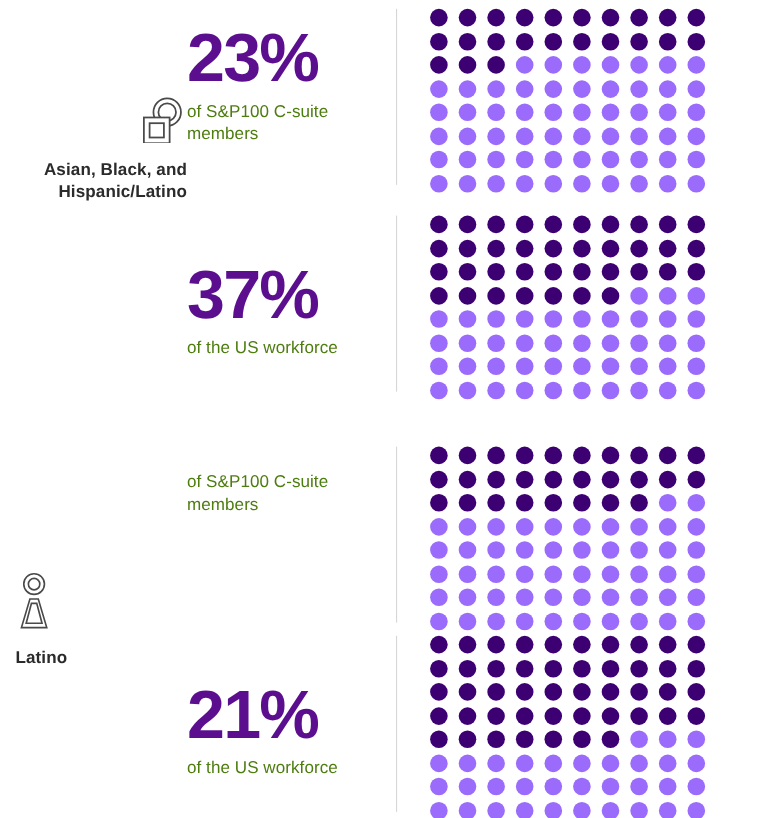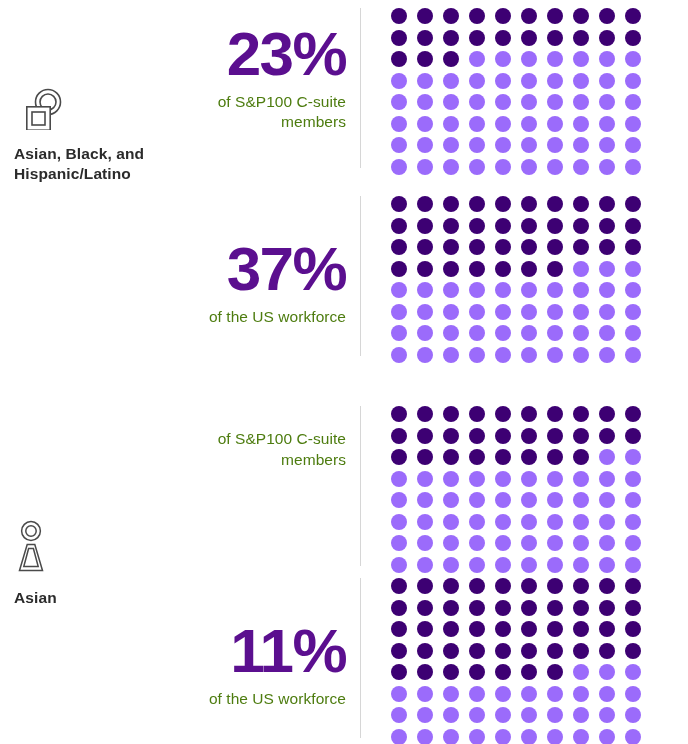--- a/index.html
+++ b/index.html
@@ -47,21 +47,20 @@
     left: 170px;
     width: 518px;
     display: flex;
     align-items: flex-start;
   }
 
   .stat-text {
     width: 190px;
     padding-right: 14px;
     box-sizing: border-box;
-    text-align: right;
   }
   .stat-pct {
     font-size: 62px;
     font-weight: 700;
     line-height: 0.98;
     color: #5b0f8f;
     letter-spacing: -1.6px;
     white-space: nowrap;
   }
   .stat-desc {
@@ -100,21 +99,21 @@
   #stat-row-1 { top: 8px;   height: 160px; }
   #stat-row-2 { top: 196px; height: 160px; }
   #stat-row-3 { top: 406px; height: 160px; }
   #stat-row-4 { top: 578px; height: 160px; }
 
   #stat-row-1 .stat-text { padding-top: 16px; }
   #stat-row-2 .stat-text { padding-top: 43px; }
   #stat-row-3 .stat-text { padding-top: 16px; }
   #stat-row-4 .stat-text { padding-top: 43px; }
 
-  #group-1 { top: 88px; }
+  #group-1 { top: 88px; text-align: right; }
   #group-2 { top: 520px; }
 </style>
 </head>
 <body>
 
 <div class="canvas">
 
   <div class="group" id="group-1">
     <span class="group-icon">
       <svg width="52" height="42" viewBox="0 0 52 42" fill="none" xmlns="http://www.w3.org/2000/svg">
@@ -129,21 +128,21 @@
 
   <div class="group" id="group-2">
     <span class="group-icon">
       <svg width="40" height="54" viewBox="0 0 40 54" fill="none" xmlns="http://www.w3.org/2000/svg">
         <circle cx="17" cy="11" r="9.4" stroke="#4a4a4a" stroke-width="1.5"></circle>
         <circle cx="17" cy="11" r="5.2" stroke="#4a4a4a" stroke-width="1.5"></circle>
         <path d="M13.2 24.5 H20.8 L28.5 50.5 H5.5 Z" stroke="#4a4a4a" stroke-width="1.5" fill="#ffffff"></path>
         <path d="M14.6 28.5 H19.4 L24.2 46.6 H9.8 Z" stroke="#4a4a4a" stroke-width="1.5" fill="#ffffff"></path>
       </svg>
     </span>
-    <div class="group-label">Asian</div>
+    <div class="group-label">Latino</div>
   </div>
 
   <div class="stat-row" id="stat-row-1">
     <div class="stat-text">
       <div class="stat-pct">23%</div>
       <div class="stat-desc">of S&amp;P100 C-suite members</div>
     </div>
     <div class="divider"></div>
     <div class="waffle">
         <span class="dot filled"></span>
@@ -403,21 +402,21 @@
         <span class="dot"></span>
         <span class="dot"></span>
         <span class="dot"></span>
         <span class="dot"></span>
         <span class="dot"></span>
       </div>
   </div>
 
   <div class="stat-row" id="stat-row-4">
     <div class="stat-text">
-      <div class="stat-pct">11%</div>
+      <div class="stat-pct">21%</div>
       <div class="stat-desc">of the US workforce</div>
     </div>
     <div class="divider"></div>
     <div class="waffle">
         <span class="dot filled"></span>
         <span class="dot filled"></span>
         <span class="dot filled"></span>
         <span class="dot filled"></span>
         <span class="dot filled"></span>
         <span class="dot filled"></span>

